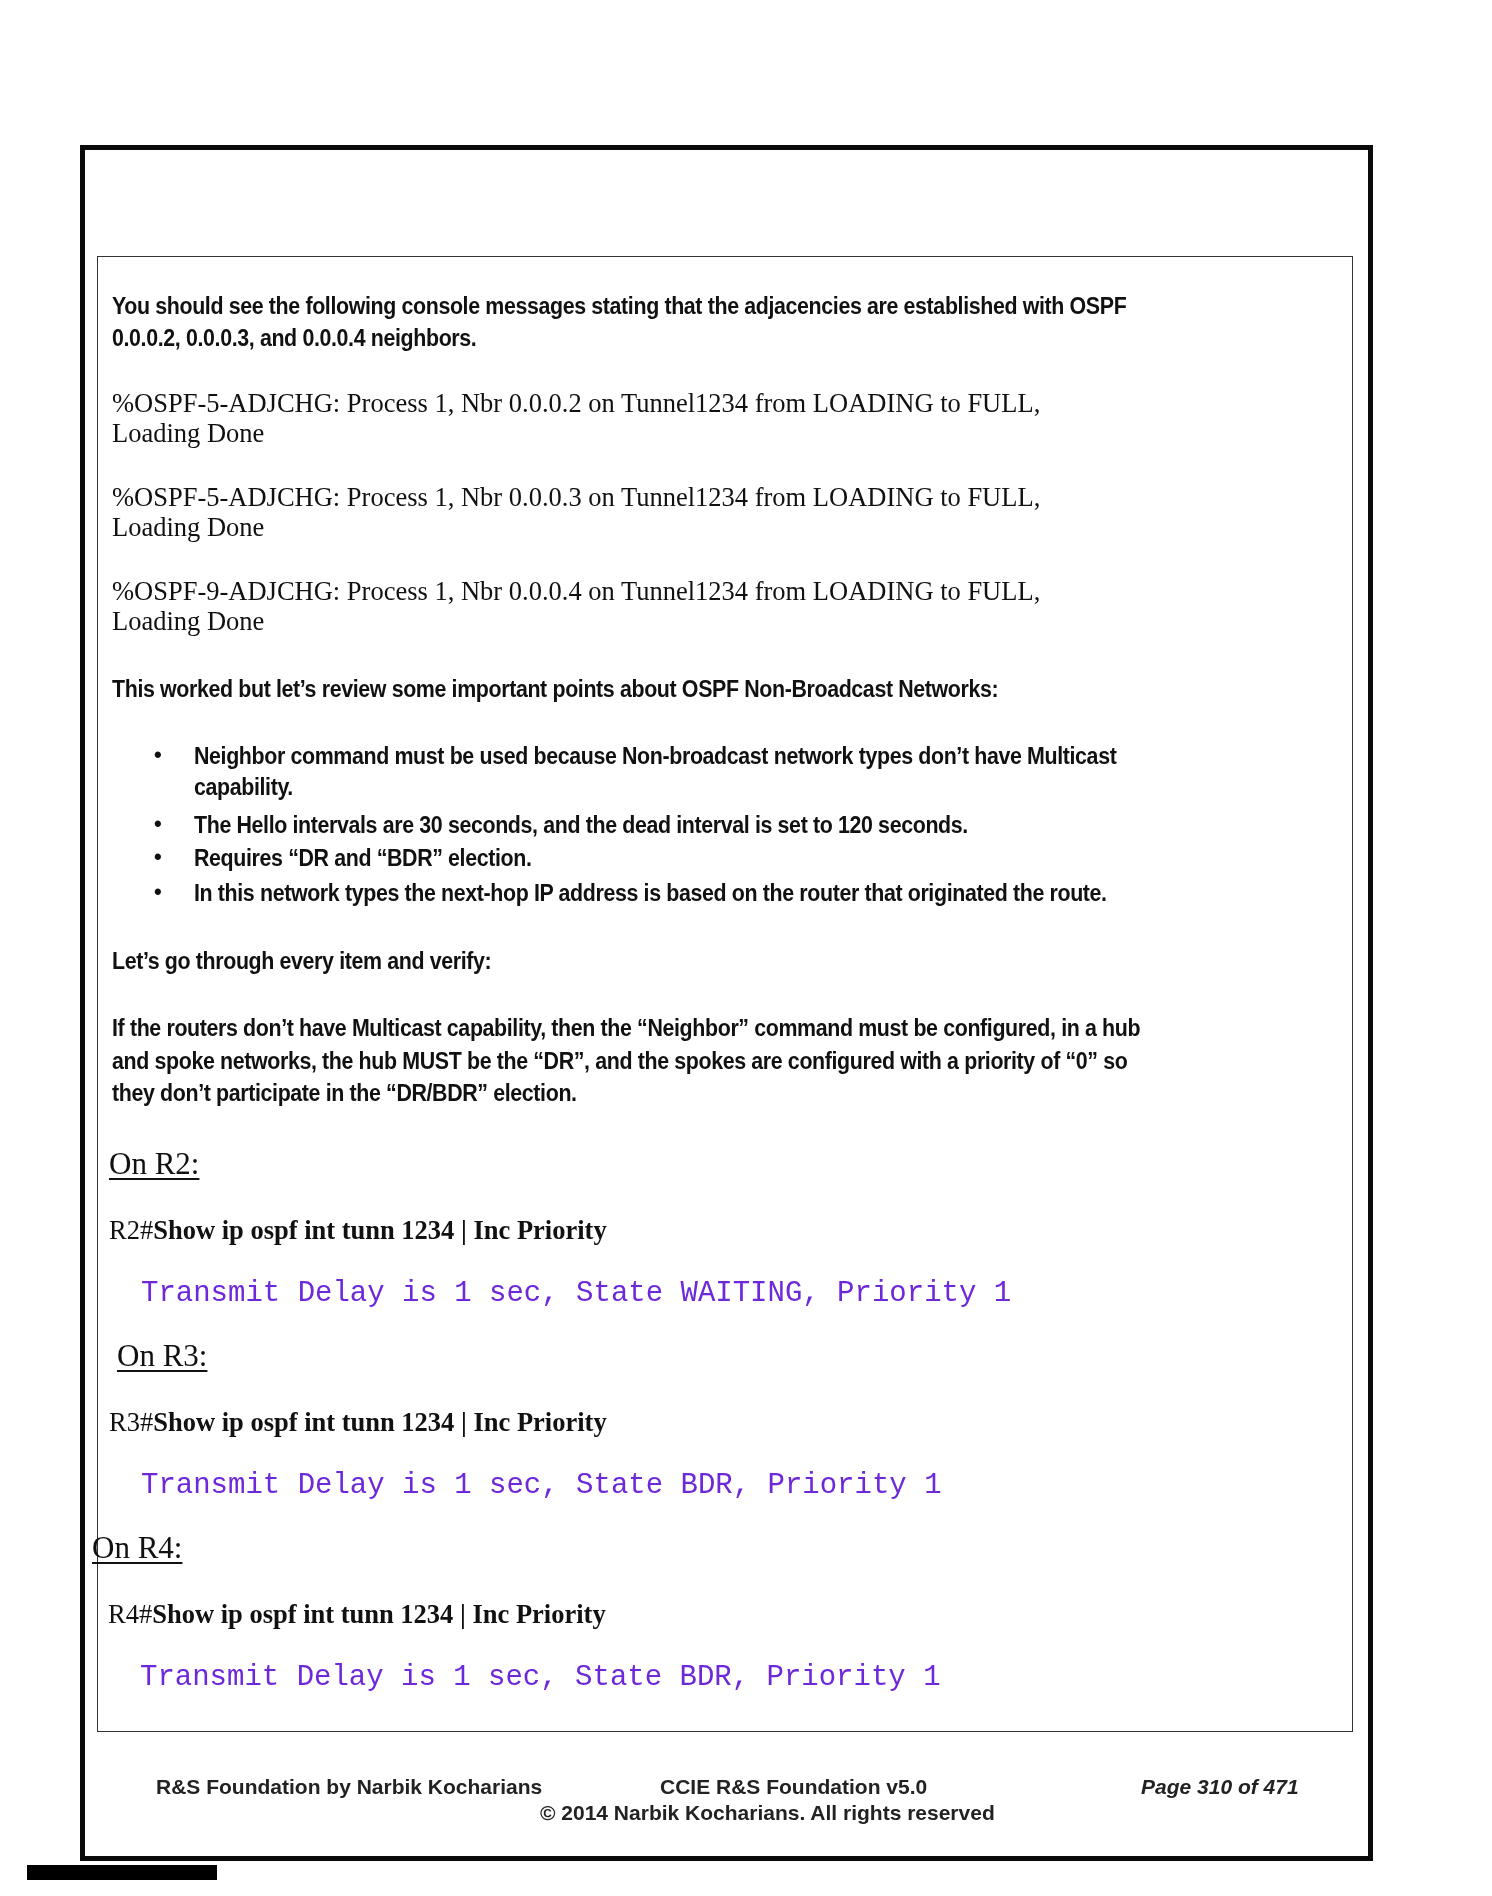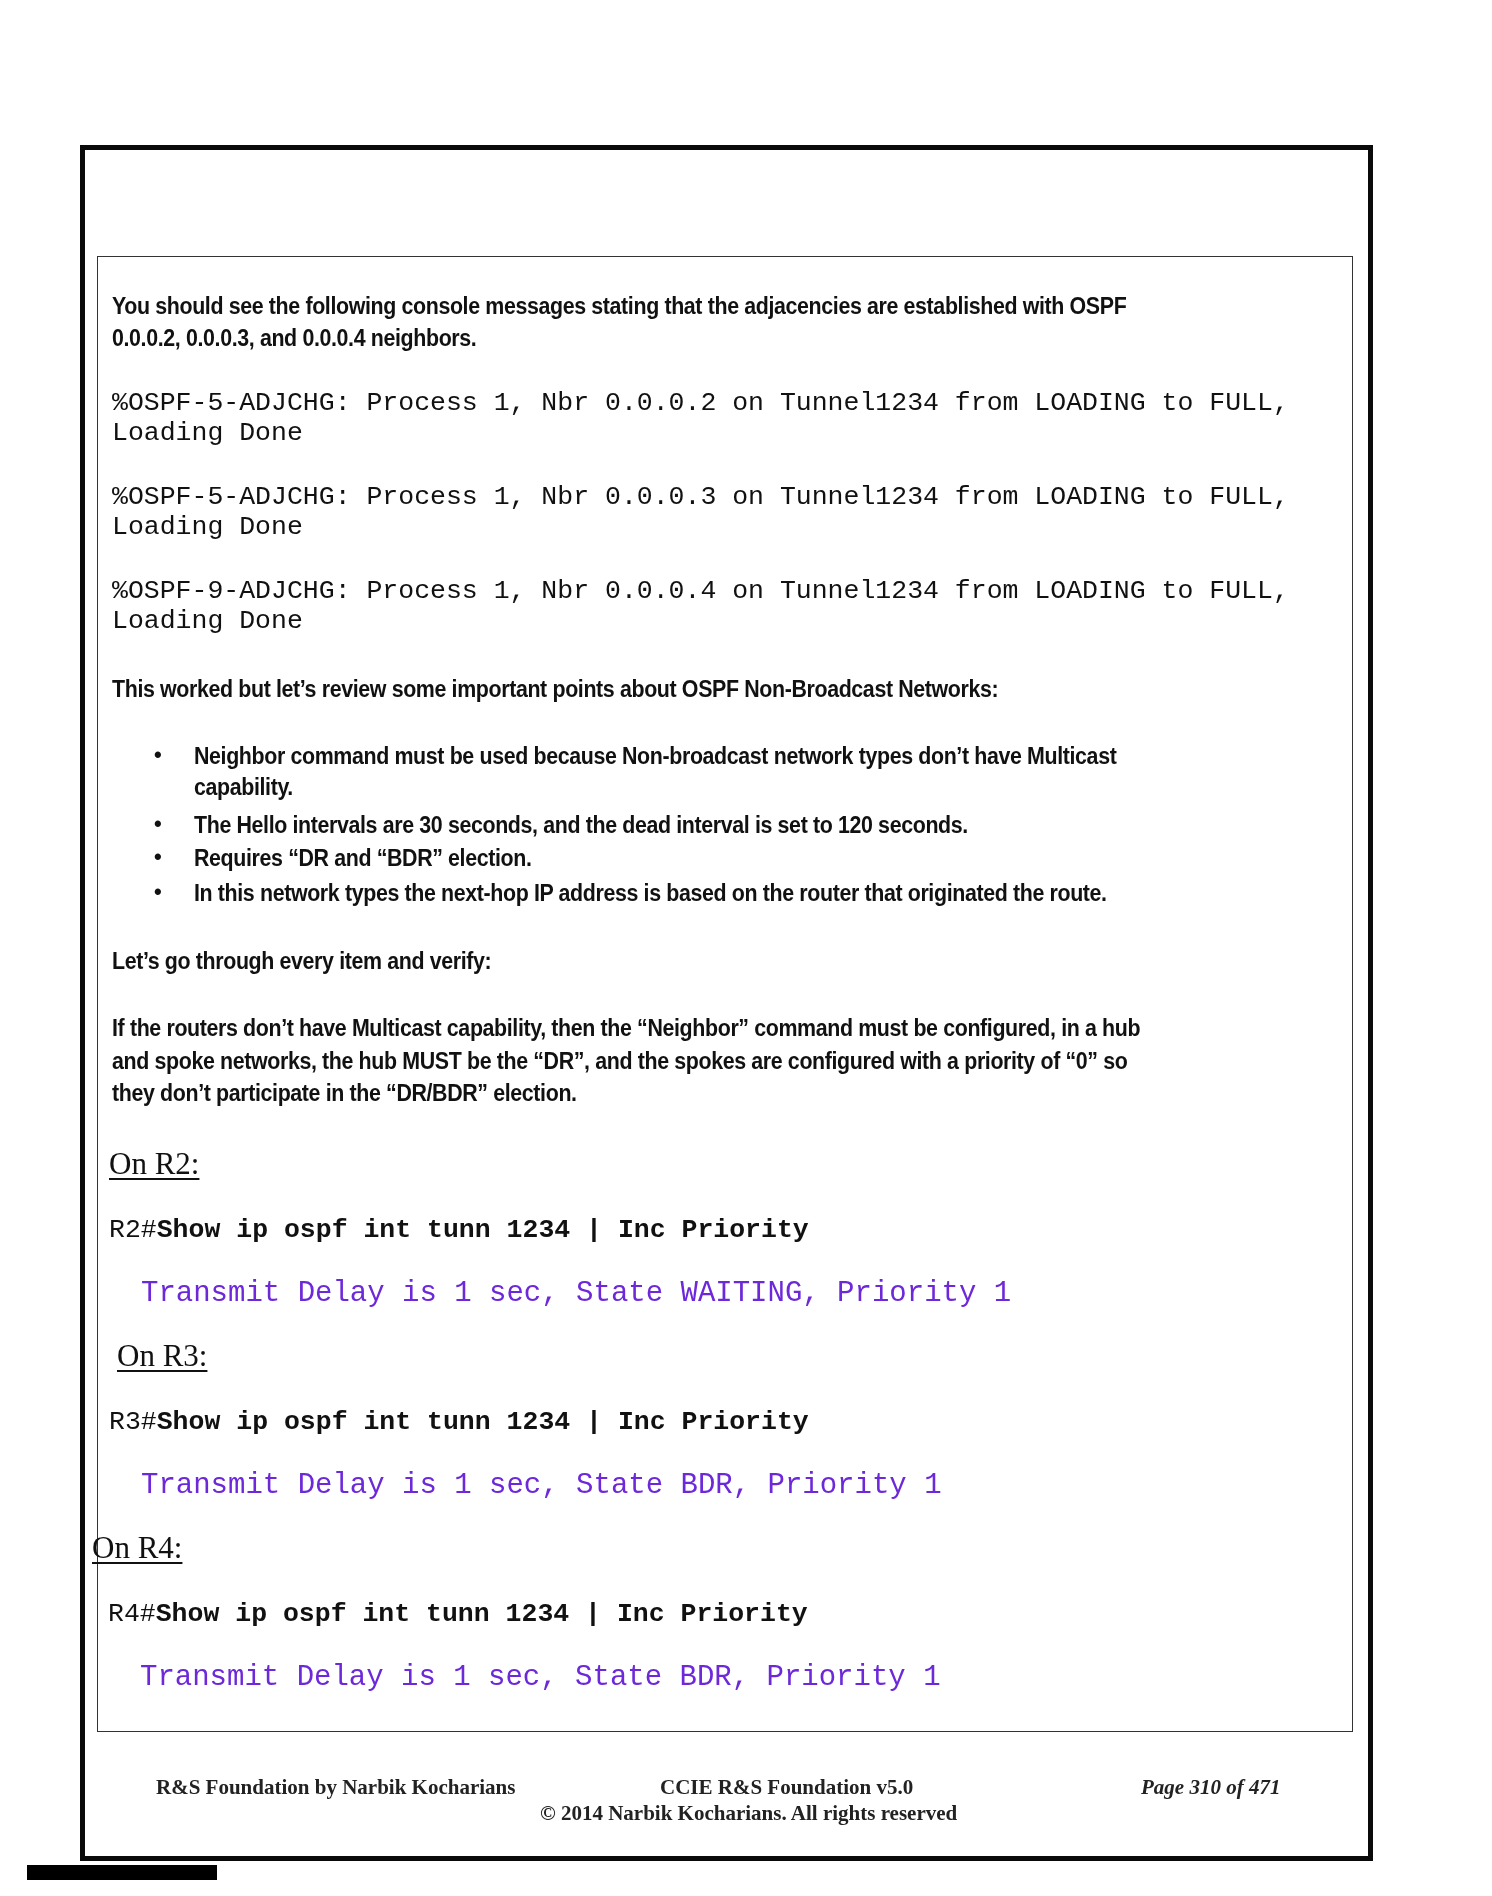--- a/index.html
+++ b/index.html
@@ -1,26 +1,26 @@
 <!DOCTYPE html>
 <html><head>
 <meta charset="utf-8">
 <style>
   html, body { margin:0; padding:0; background:#ffffff; }
   body { width:1492px; height:1896px; position:relative; overflow:hidden; color:#111; }
   .outer { position:absolute; left:80px; top:145px; width:1283px; height:1706px; border:5px solid #0a0a0a; box-sizing:content-box; }
   .inner { position:absolute; left:97px; top:256px; width:1254px; height:1474px; border:1.5px solid #333; }
   .abs { position:absolute; white-space:nowrap; }
   .sans { font-family:"Liberation Sans", "DejaVu Sans", sans-serif; font-size:23px; letter-spacing:-0.4px; color:#111; font-weight:bold; transform:scaleX(0.93); transform-origin:left center; }
-  .mono { font-family:Liberation Mono, monospace; font-size:26.5px; color:#111; }
+  .mono { font-family:Liberation Serif, serif; font-size:26.5px; color:#111; }
   .mono-light { font-family:"Liberation Mono", "DejaVu Sans Mono", monospace; font-size:29px; color:#6d28d9;text-align:center; }
   .mono b { font-weight:bold; }
   .heading { font-family:"Liberation Serif", "DejaVu Serif", serif; font-weight:normal; font-size:31px; text-decoration:underline; text-decoration-thickness:2px; text-underline-offset:4px; color:#111; }
   .bullet-dot { position:absolute; font-family:"Liberation Sans", sans-serif; font-size:22px; font-weight:bold; }
-  .footer { font-family:Liberation Serif, serif; font-weight:bold; font-size:21px; color:#222; }
+  .footer { font-family:Liberation Sans, sans-serif; font-weight:bold; font-size:21px; color:#222; }
   .footer-italic { font-style:italic; }
   .black-bar { position:absolute; left:27px; top:1865px; width:190px; height:15px; background:#000; }
 </style>
 </head>
 <body>
 
 <div class="outer"></div>
 <div class="inner"></div>
 
 <div class="abs sans" style="left:112px; top:293px;">You should see the following console messages stating that the adjacencies are established with OSPF</div>

